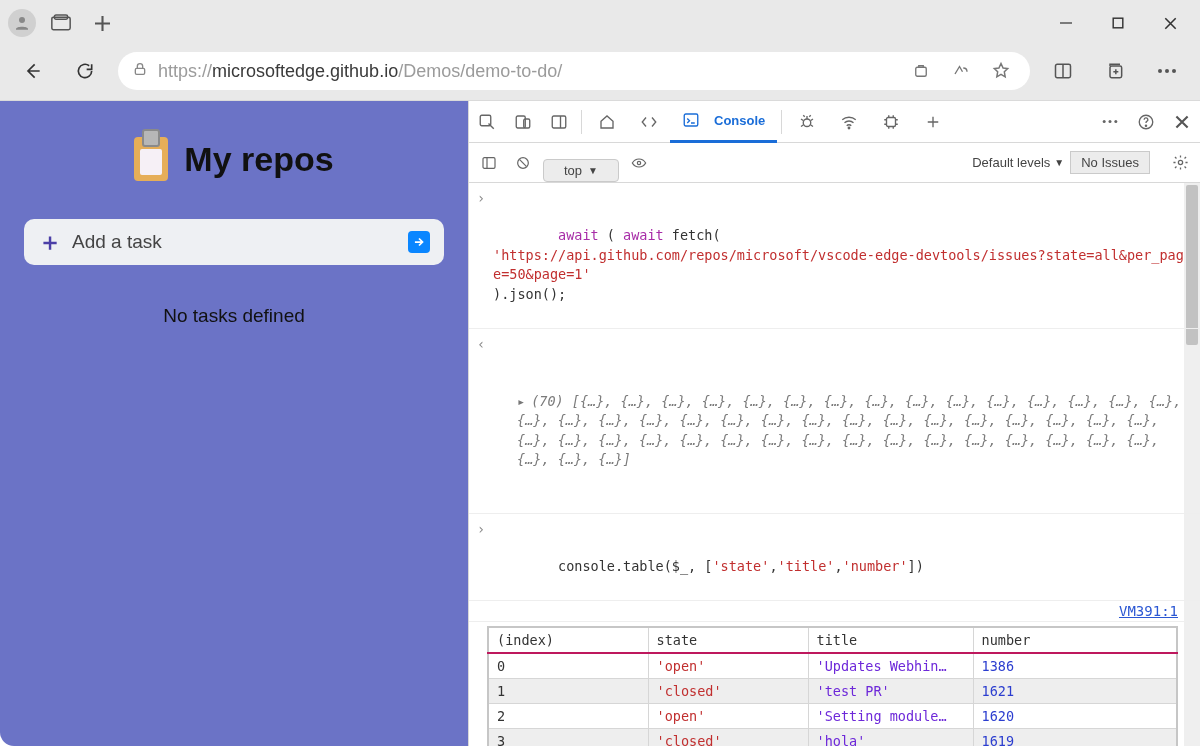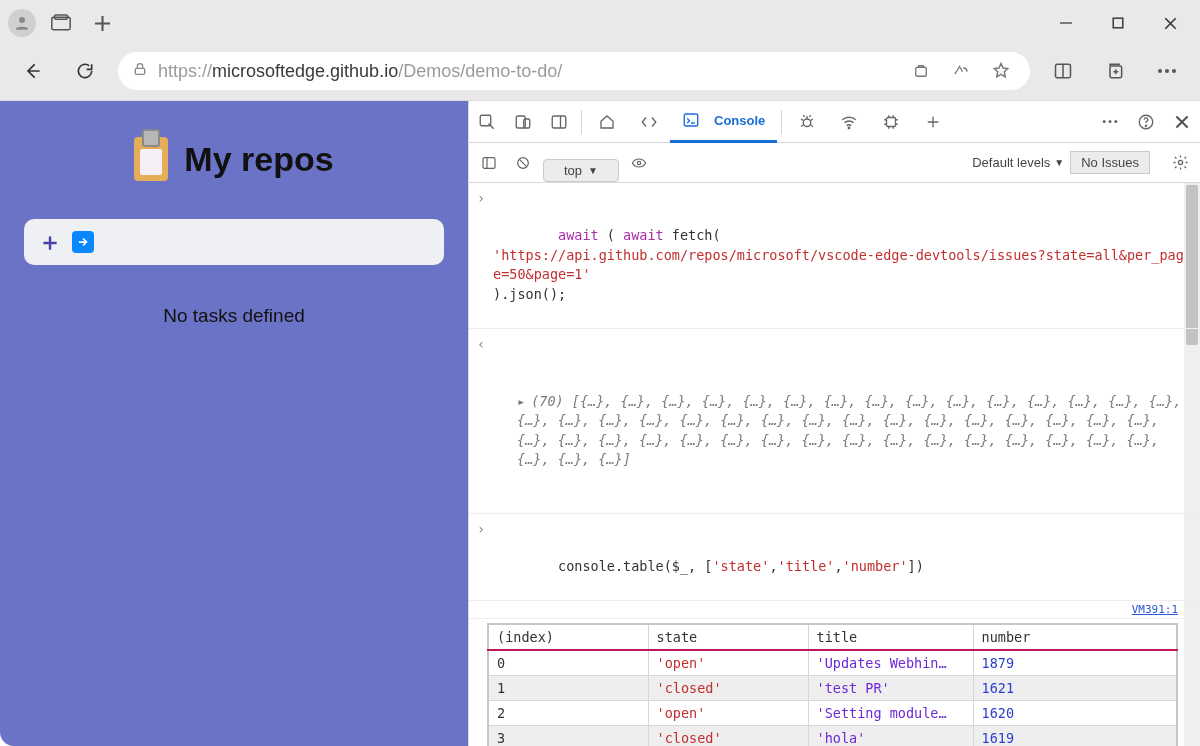--- a/index.html
+++ b/index.html
@@ -65,21 +65,21 @@
   .scrollgutter { position:absolute; right:0; top:0; bottom:0; width:16px; background:#efefef; }
   .scrollthumb { position:absolute; right:2px; top:2px; width:12px; height:160px; background:#c2c2c2; border-radius:2px; }
 
   .logrow { padding:4px 10px 4px 24px; position:relative; white-space:pre-wrap; word-break:break-all; font-size:13.5px; line-height:1.45; border-bottom:1px solid #eee; }
   .logrow .caret { position:absolute; left:8px; top:6px; color:#8a8a8a; }
   .kw { color:#a82da8; }
   .str { color:#c12f2f; }
   .plain { color:#333; }
   .objprev { color:#7b7b7b; font-style:italic; padding-left:18px; }
   .objprev .exp { color:#777; font-style:normal; margin-right:6px; }
-  .vmlink { text-align:right; padding:2px 22px 2px 0; color:#2b57d3; text-decoration:underline; font-size:11px; border-bottom:1px solid #eee; }
+  .vmlink { text-align:right; padding:2px 22px 2px 0; color:#2b57d3; text-decoration:underline; font-size:14px; border-bottom:1px solid #eee; }
   .vmlink span { cursor:pointer; }
 
   table.ctable { width: calc(100% - 40px); margin: 4px 0 0 18px; border-collapse:collapse; border:2px solid #c6c6c6; font-size:13.5px; }
   .ctable th, .ctable td { border:1px solid #d6d6d6; padding:4px 8px; text-align:left; font-weight:normal; white-space:nowrap; overflow:hidden; text-overflow:ellipsis; max-width:170px; }
   .ctable thead th { background:#fff; color:#333; border-bottom:2px solid #be185d; }
   .ctable tbody tr:nth-child(even) td { background:#eeeeee; }
   .ctable td.idx { color:#333; }
   .ctable td.st  { color:#c12f2f; }
   .ctable td.ti  { color:#6d28d9; }
   .ctable td.num { color:#2b3dcf; }
@@ -184,20 +184,21 @@
 <div class="main">
 
   <div class="page">
     <div class="page-inner">
       <div class="page-title">
         <span class="clip"></span>
         <h1>My repos</h1>
       </div>
       <div class="addtask">
         <span class="addplus">＋</span>
+        <span style="flex:1">Add a task</span>
         <span class="addarrow">
           <svg width="14" height="14" viewBox="0 0 24 24" fill="none" stroke="#fff" stroke-width="3">
               <path d="M5 12h12M12 6l6 6-6 6"></path>
             </svg>
         </span>
       </div>
       <div class="notasks">No tasks defined</div>
     </div>
   </div>
 
@@ -358,21 +359,21 @@
           <th>state</th>
           <th>title</th>
           <th>number</th>
         </tr>
           </thead>
         <tbody id="ctbody">
             <tr>
               <td class="idx">0</td>
               <td class="st">'open'</td>
               <td class="ti">'Updates Webhin…</td>
-              <td class="num">1879</td>
+              <td class="num">1386</td>
             </tr>
             <tr>
               <td class="idx">1</td>
               <td class="st">'closed'</td>
               <td class="ti">'test PR'</td>
               <td class="num">1621</td>
             </tr>
             <tr>
               <td class="idx">2</td>
               <td class="st">'open'</td>

